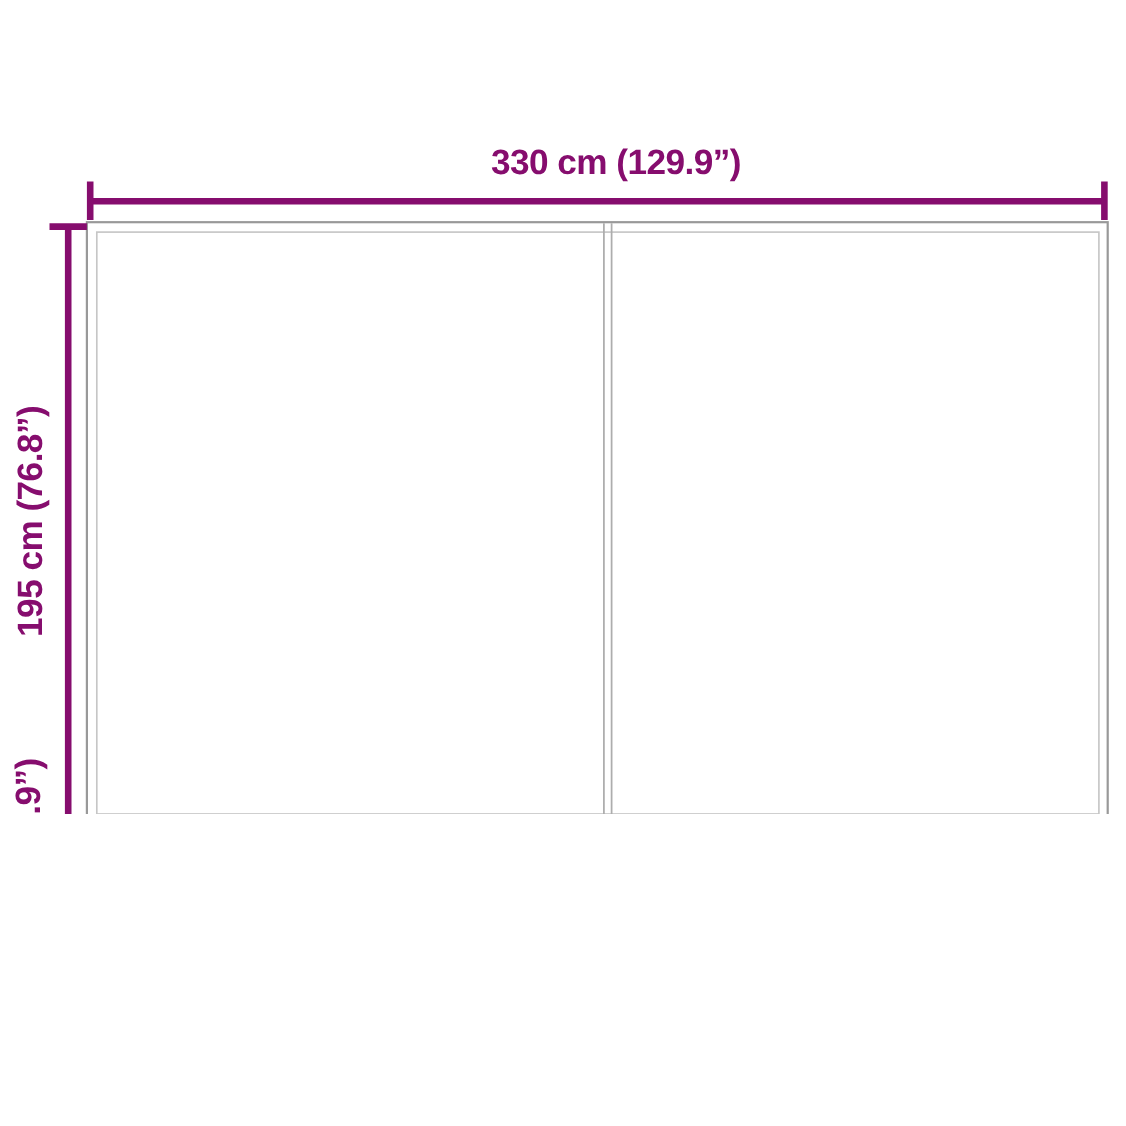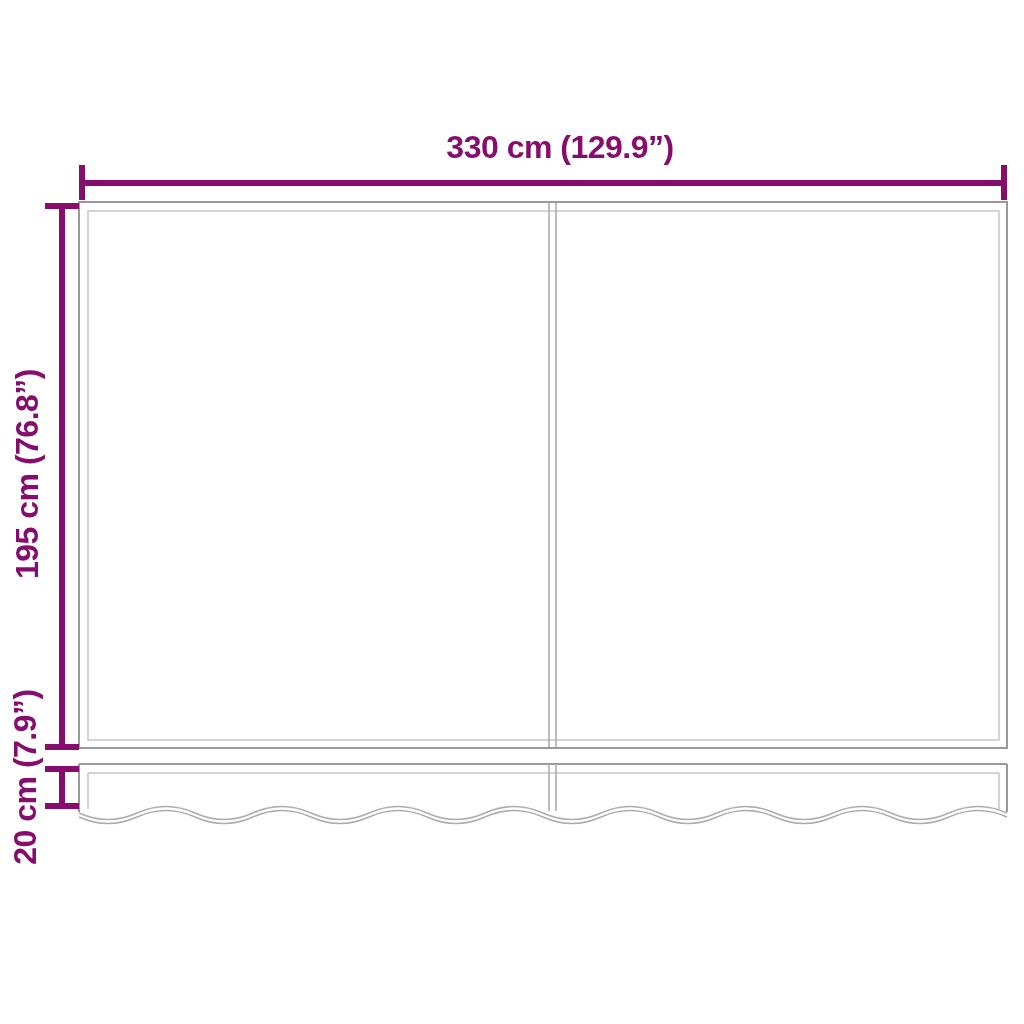--- a/index.html
+++ b/index.html
@@ -8,21 +8,21 @@
     background: var(--background, #ffffff);
   }
   body {
     width: 1024px;
     height: 1024px;
     font-family: "Liberation Sans", sans-serif;
   }
   .stage {
     position: relative;
     width: 1024px;
-    height: 1024px;
+    height: 740px;
     overflow: hidden;
     background: var(--background, #ffffff);
   }
   .stage svg {
     position: absolute;
     left: 0;
     top: 0;
   }
   
   .ol-strong { stroke: var(--outline-strong, #999); stroke-width: 2;   fill: none; }

